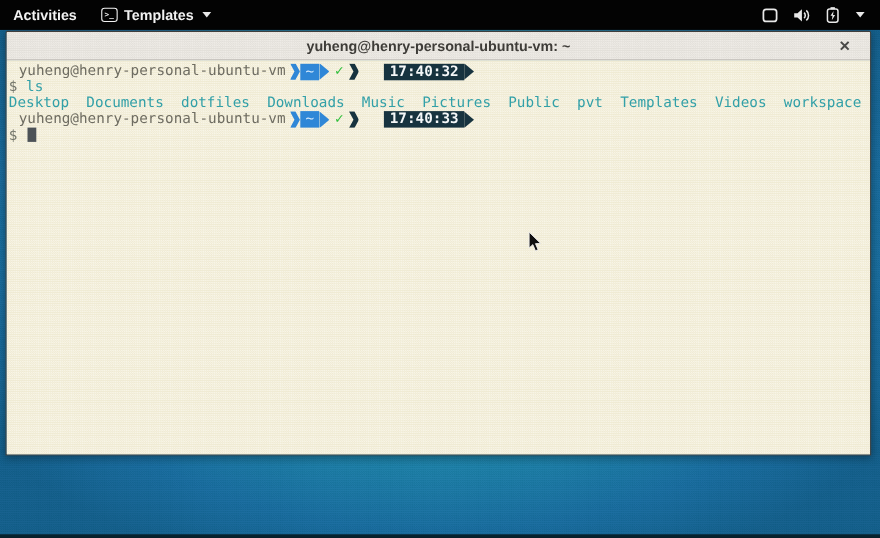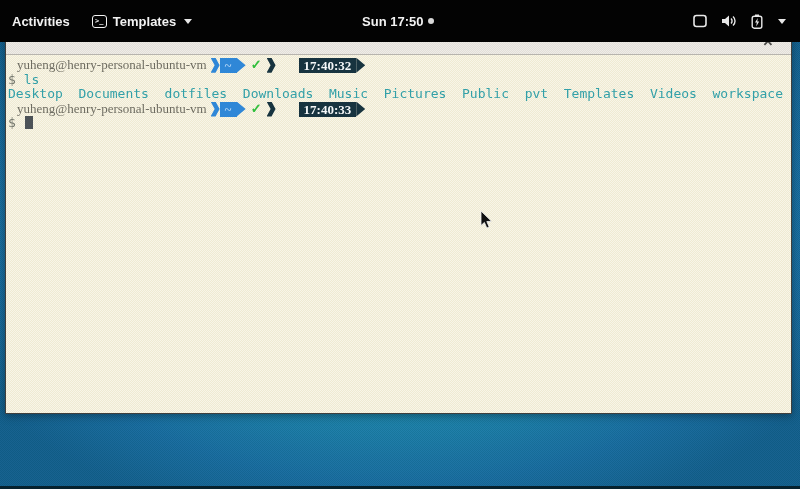--- a/index.html
+++ b/index.html
@@ -1,21 +1,21 @@
 <!DOCTYPE html>
 <html><head>
 <meta charset="utf-8">
 <style>
   * { margin:0; padding:0; box-sizing:border-box; }
   html,body { width:800px; height:489px; overflow:hidden; }
   body { font-family:"Liberation Sans", sans-serif; position:relative; background:#000; }
 
   
   .top-bar {
-    position:absolute; top:0; left:0; width:800px; height:42px;
+    position:absolute; top:0; left:0; width:800px; height:27px;
     background:#030303; color:#f2f2f2; display:flex; align-items:center;
     font-size:13px; font-weight:600; z-index:5;
   }
   .activities { padding:0 12px; height:100%; display:flex; align-items:center; cursor:pointer; }
   .app-menu { display:flex; align-items:center; gap:6px; padding:0 10px; height:100%; cursor:pointer; }
   .term-icon {
     width:15px; height:13px; border:1.5px solid #f2f2f2; border-radius:3px;
     font-family:"DejaVu Sans Mono", monospace; font-size:7px; font-weight:bold;
     line-height:10px; text-align:center; display:inline-block;
   }
@@ -64,21 +64,21 @@
     background:none; border:none; font-size:13px; font-weight:700; color:#4a4a48; cursor:pointer;
   }
   .term {
     height:359px; background:#f3efdb;
     background-image:repeating-conic-gradient(#f8f5e8 0% 25%, #efead2 0% 50%);
     background-size:2px 2px;
     font-family:"DejaVu Sans Mono","Liberation Mono",monospace;
     font-size:13px; line-height:14.6px; padding:3px 2px 0 2px; cursor:text; position:relative;
   }
   .trow { white-space:pre; height:14.6px; }
-  .prompt-row { display:flex; align-items:center; padding-left:9px; height:14.6px;font-family:Liberation Serif, serif; }
+  .prompt-row { display:flex; align-items:flex-end; padding-left:9px; height:14.6px; }
   .userhost { color:#6e6c61; }
 
   
   .pl { display:inline-block; height:15px; }
   .pl-chev { width:9px; clip-path:polygon(0 0,55% 0,100% 50%,55% 100%,0 100%,45% 50%); }
   .pl-tip  { width:9px; clip-path:polygon(0 0,100% 50%,0 100%); }
   .pl-block{ line-height:15px; padding:0 5px; }
   .seg-blue { background:#2f87d7; }
   .seg-blue.pl-block { color:#d3e8fc; }
   .seg-dark { background:#17333f; }
@@ -102,24 +102,20 @@
 
 <div class="top-bar">
   <div class="activities">Activities</div>
 
   <div class="app-menu">
     <span class="term-icon">&gt;_</span>
     <span>Templates</span>
     <span class="caret-down"></span>
   </div>
 
-  <div class="clock-area">
-    <span>Sun 17:50</span>
-    <span class="notif-dot"></span>
-  </div>
 
   <div class="system-area">
     <svg width="16" height="14" viewBox="0 0 16 14">
       <rect x="2" y="1.5" width="12" height="11" rx="2.5" fill="none" stroke="#e8e8e8" stroke-width="1.6"></rect>
     </svg>
     <svg width="17" height="14" viewBox="0 0 17 14">
       <polygon points="1,5 4,5 8,1.5 8,12.5 4,9 1,9" fill="#e8e8e8"></polygon>
       <path d="M10 4.5 A3.5 3.5 0 0 1 10 9.5" fill="none" stroke="#e8e8e8" stroke-width="1.4"></path>
       <path d="M12 2.5 A6 6 0 0 1 12 11.5" fill="none" stroke="#e8e8e8" stroke-width="1.4"></path>
     </svg>
@@ -129,20 +125,21 @@
       <polygon points="6.8,4 4,8.4 5.8,8.4 5.2,12.4 8.2,7.6 6.3,7.6" fill="#e8e8e8"></polygon>
     </svg>
     <span class="caret-down"></span>
   </div>
 </div>
 
 <div class="desktop">
 
   <div class="window">
     <div class="titlebar">
+      <span>yuheng@henry-personal-ubuntu-vm: ~</span>
       <button class="close-btn">✕</button>
     </div>
 
     <div class="term">
 
       <div class="prompt-row">
         <span class="userhost">yuheng@henry-personal-ubuntu-vm</span>
         <span class="gap4"></span>
         <span class="pl pl-chev seg-blue"></span>
         <span class="pl pl-block seg-blue">~</span>

